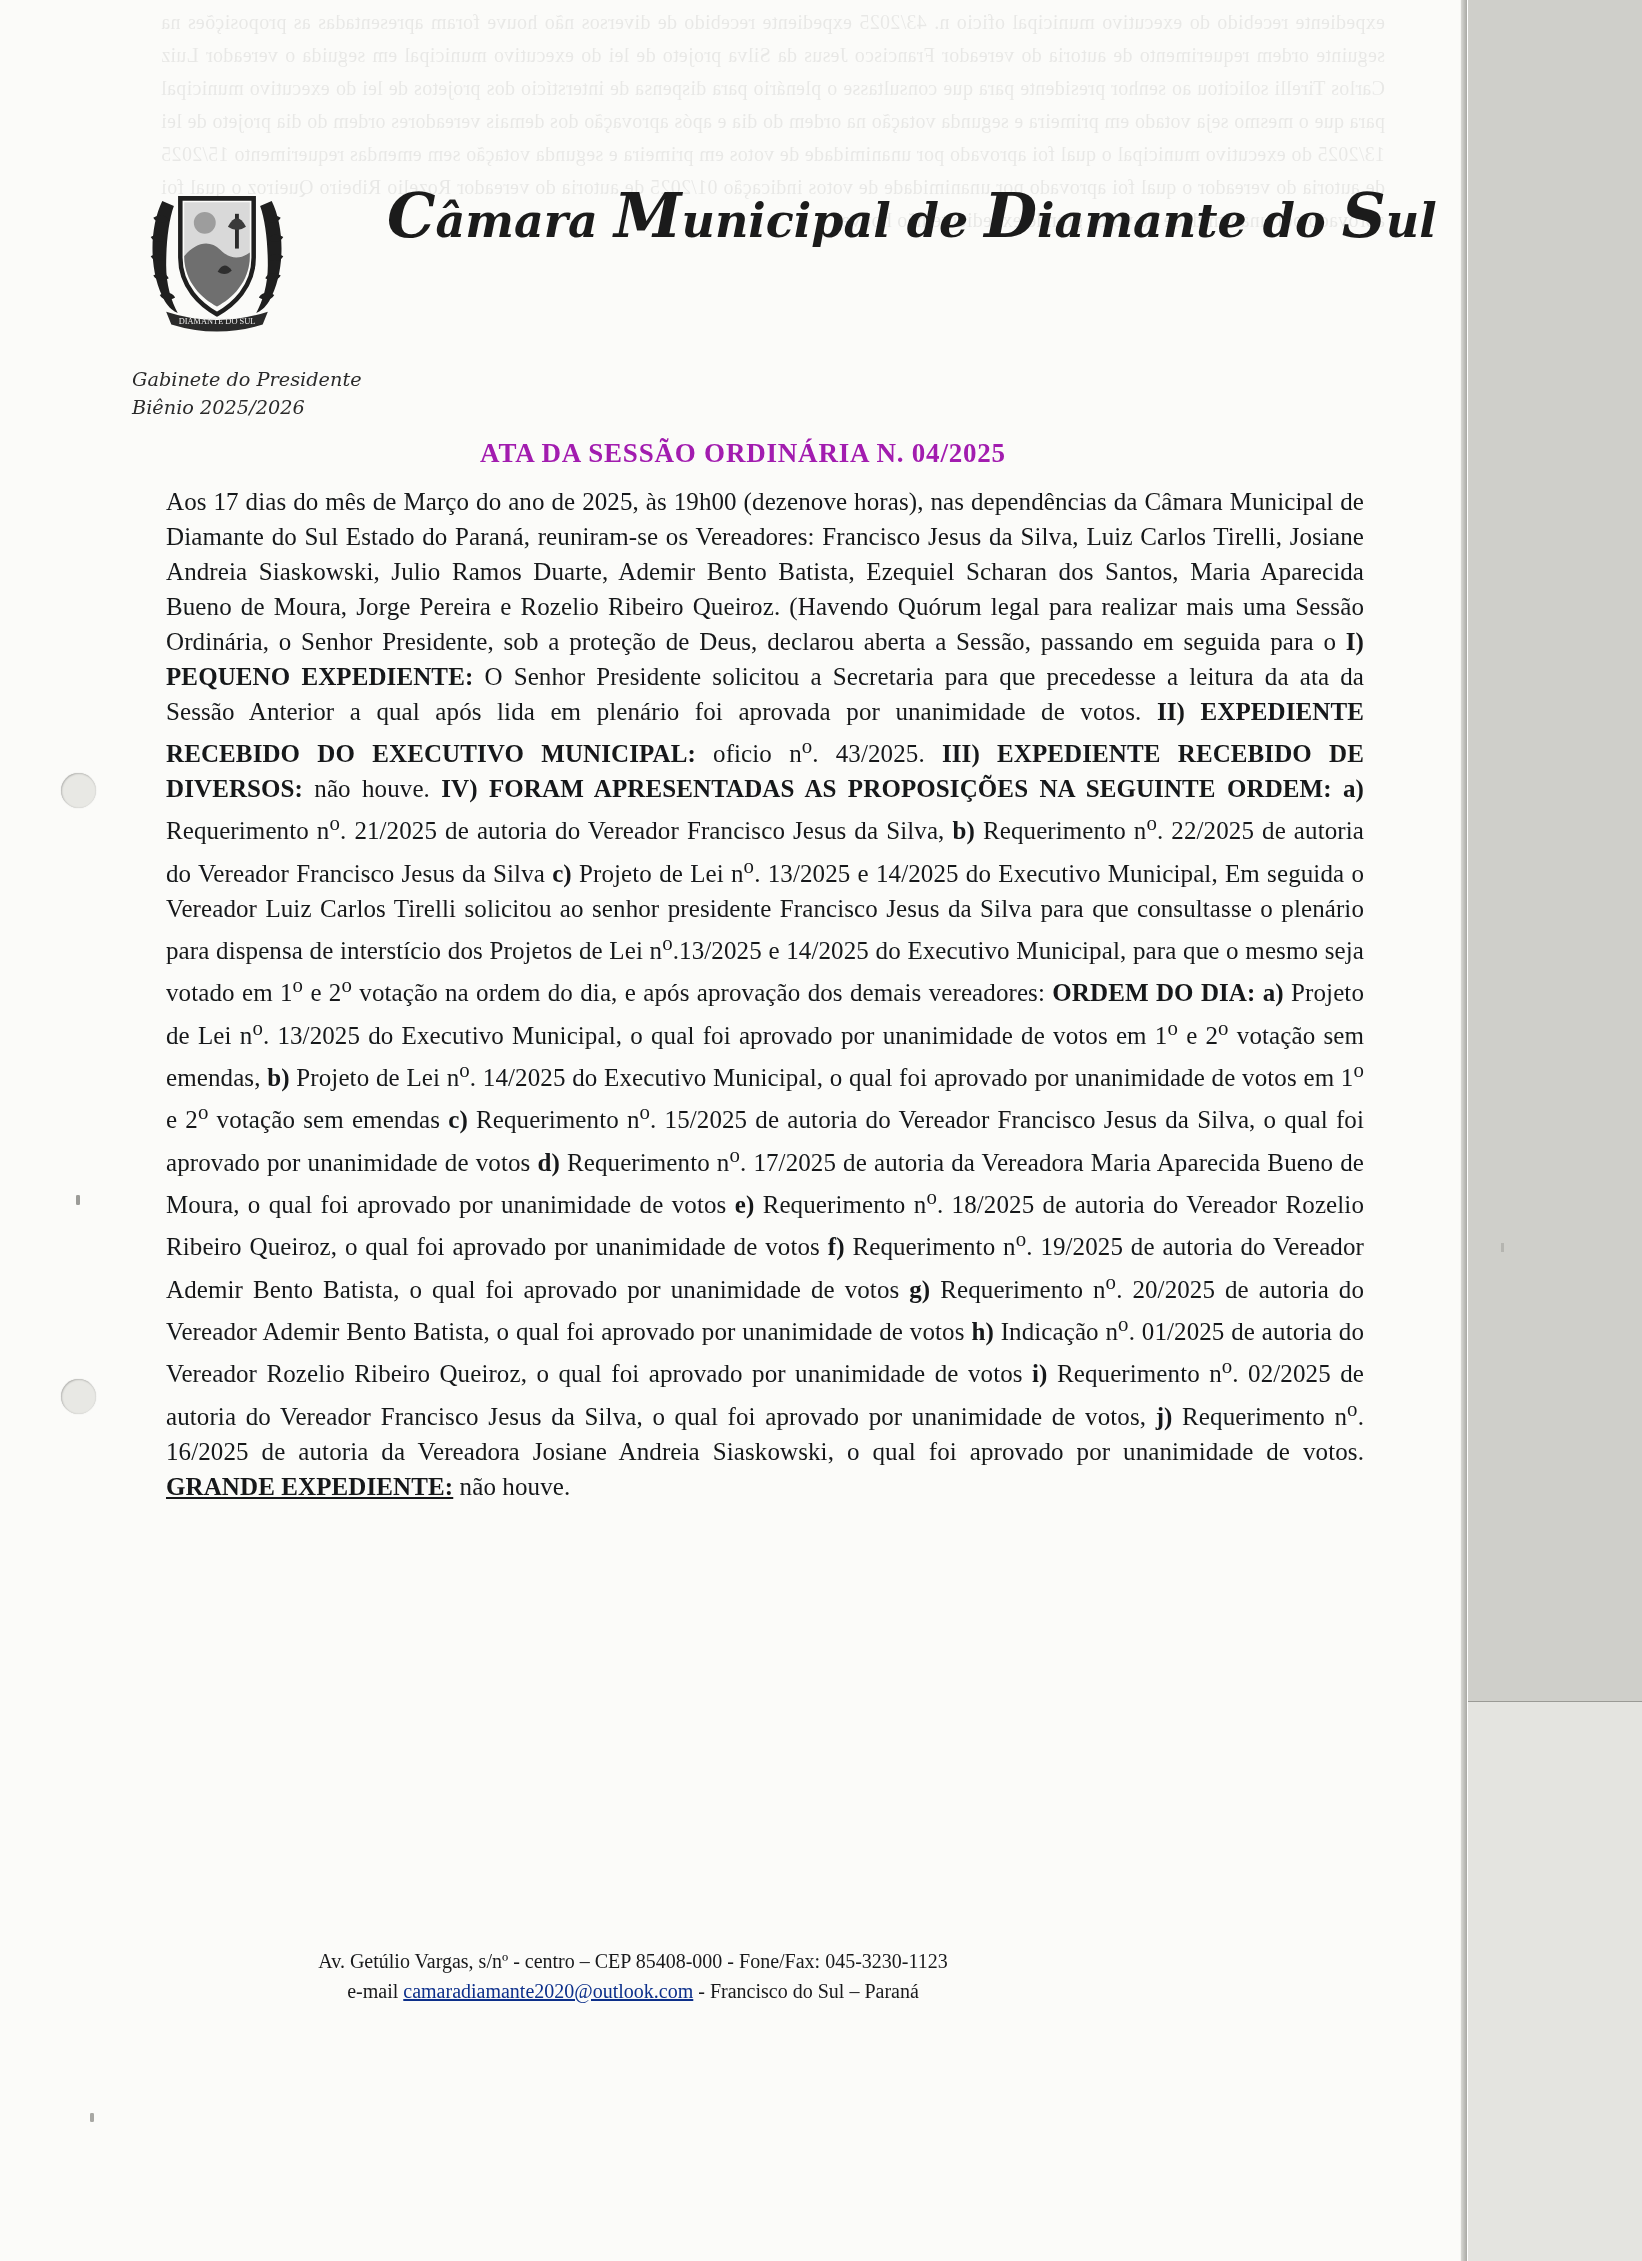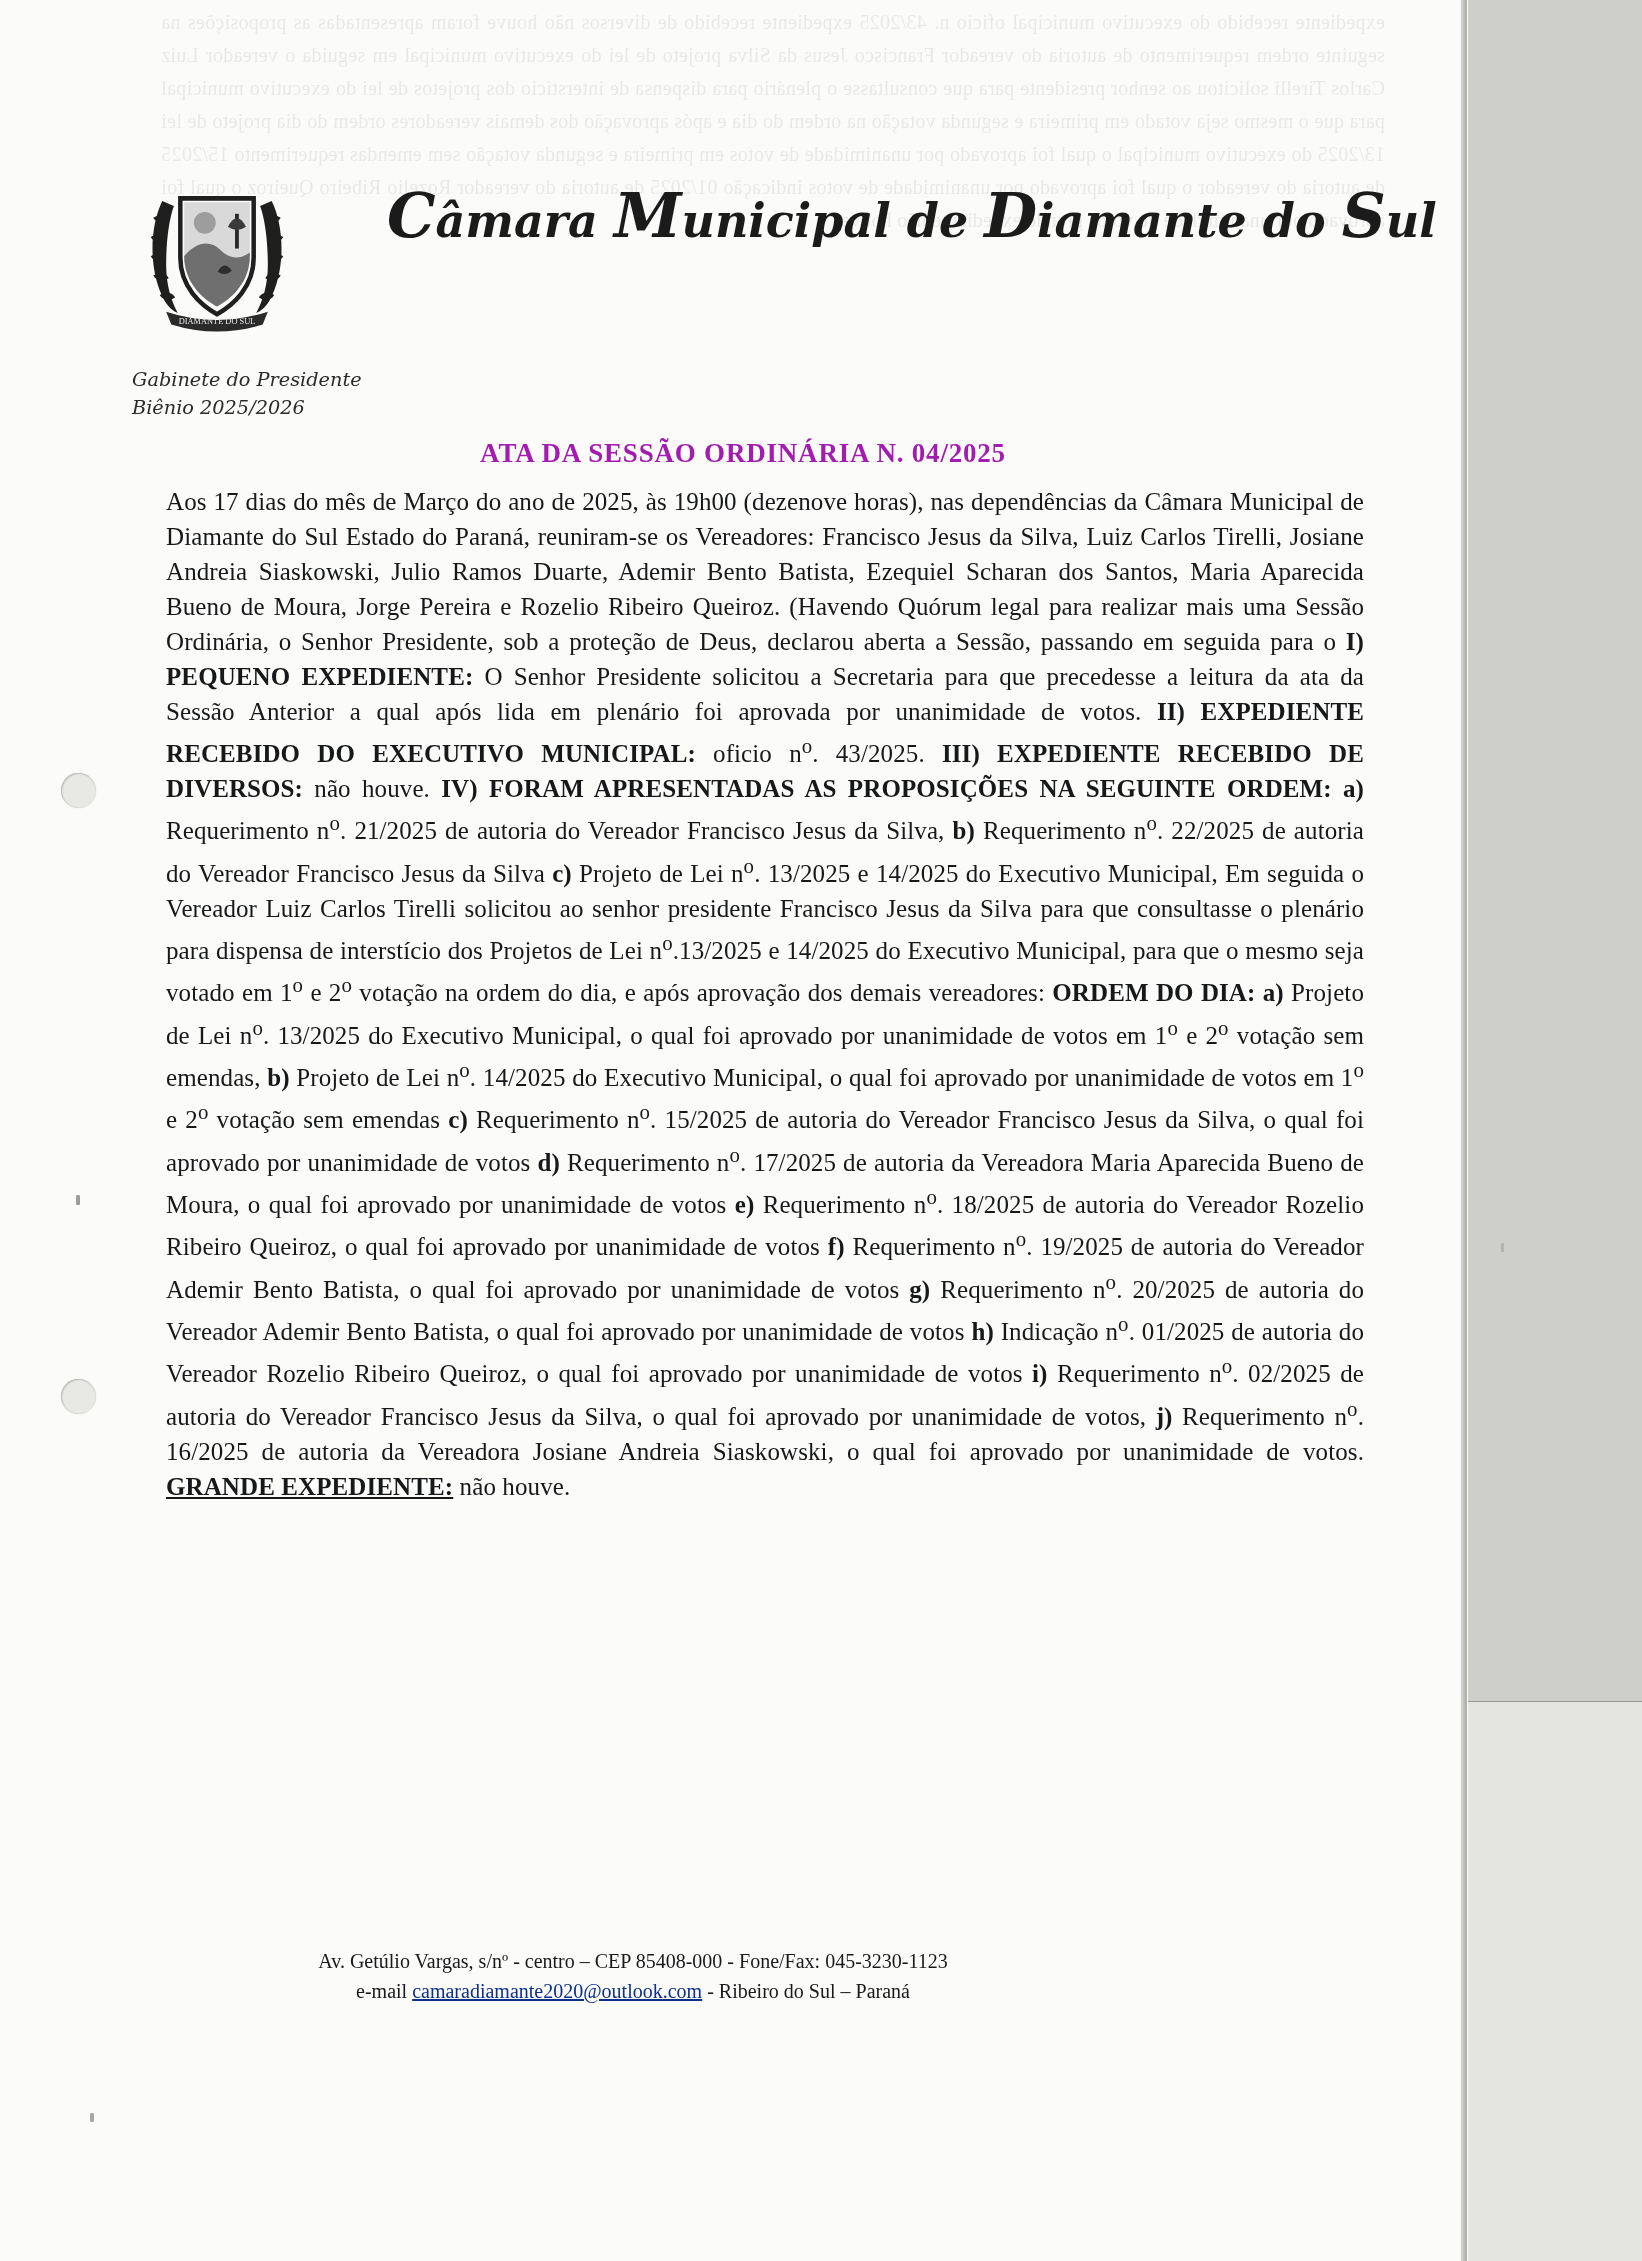--- a/index.html
+++ b/index.html
@@ -231,18 +231,18 @@
     <div>Biênio 2025/2026</div>
   </div>
 
   <div class="doc-title">ATA DA SESSÃO ORDINÁRIA N. 04/2025</div>
 
   <div class="body-text">Aos 17 dias do mês de Março do ano de 2025, às 19h00 (dezenove horas), nas dependências da Câmara Municipal de Diamante do Sul Estado do Paraná, reuniram-se os Vereadores: Francisco Jesus da Silva, Luiz Carlos Tirelli, Josiane Andreia Siaskowski, Julio Ramos Duarte, Ademir Bento Batista, Ezequiel Scharan dos Santos, Maria Aparecida Bueno de Moura, Jorge Pereira e Rozelio Ribeiro Queiroz. (Havendo Quórum legal para realizar mais uma Sessão Ordinária, o Senhor Presidente, sob a proteção de Deus, declarou aberta a Sessão, passando em seguida para o <b>I) PEQUENO EXPEDIENTE:</b> O Senhor Presidente solicitou a Secretaria para que precedesse a leitura da ata da Sessão Anterior a qual após lida em plenário foi aprovada por unanimidade de votos. <b>II) EXPEDIENTE RECEBIDO DO EXECUTIVO MUNICIPAL:</b> oficio n<sup>o</sup>. 43/2025. <b>III) EXPEDIENTE RECEBIDO DE DIVERSOS:</b> não houve. <b>IV) FORAM APRESENTADAS AS PROPOSIÇÕES NA SEGUINTE ORDEM: a)</b> Requerimento n<sup>o</sup>. 21/2025 de autoria do Vereador Francisco Jesus da Silva, <b>b)</b> Requerimento n<sup>o</sup>. 22/2025 de autoria do Vereador Francisco Jesus da Silva <b>c)</b> Projeto de Lei n<sup>o</sup>. 13/2025 e 14/2025 do Executivo Municipal, Em seguida o Vereador Luiz Carlos Tirelli solicitou ao senhor presidente Francisco Jesus da Silva para que consultasse o plenário para dispensa de interstício dos Projetos de Lei n<sup>o</sup>.13/2025 e 14/2025 do Executivo Municipal, para que o mesmo seja votado em 1<sup>o</sup> e 2<sup>o</sup> votação na ordem do dia, e após aprovação dos demais vereadores: <b>ORDEM DO DIA: a)</b> Projeto de Lei n<sup>o</sup>. 13/2025 do Executivo Municipal, o qual foi aprovado por unanimidade de votos em 1<sup>o</sup> e 2<sup>o</sup> votação sem emendas, <b>b)</b> Projeto de Lei n<sup>o</sup>. 14/2025 do Executivo Municipal, o qual foi aprovado por unanimidade de votos em 1<sup>o</sup> e 2<sup>o</sup> votação sem emendas <b>c)</b> Requerimento n<sup>o</sup>. 15/2025 de autoria do Vereador Francisco Jesus da Silva, o qual foi aprovado por unanimidade de votos <b>d)</b> Requerimento n<sup>o</sup>. 17/2025 de autoria da Vereadora Maria Aparecida Bueno de Moura, o qual foi aprovado por unanimidade de votos <b>e)</b> Requerimento n<sup>o</sup>. 18/2025 de autoria do Vereador Rozelio Ribeiro Queiroz, o qual foi aprovado por unanimidade de votos <b>f)</b> Requerimento n<sup>o</sup>. 19/2025 de autoria do Vereador Ademir Bento Batista, o qual foi aprovado por unanimidade de votos <b>g)</b> Requerimento n<sup>o</sup>. 20/2025 de autoria do Vereador Ademir Bento Batista, o qual foi aprovado por unanimidade de votos <b>h)</b> Indicação n<sup>o</sup>. 01/2025 de autoria do Vereador Rozelio Ribeiro Queiroz, o qual foi aprovado por unanimidade de votos <b>i)</b> Requerimento n<sup>o</sup>. 02/2025 de autoria do Vereador Francisco Jesus da Silva, o qual foi aprovado por unanimidade de votos, <b>j)</b> Requerimento n<sup>o</sup>. 16/2025 de autoria da Vereadora Josiane Andreia Siaskowski, o qual foi aprovado por unanimidade de votos. <span class="u">GRANDE EXPEDIENTE:</span> não houve.</div>
 
   <div class="footer">
     <div>Av. Getúlio Vargas, s/nº - centro – CEP 85408-000 - Fone/Fax: 045-3230-1123</div>
     <div>
-      <span>e-mail </span><span class="mail">camaradiamante2020@outlook.com</span><span>  - Ribeiro do Sul – Paraná</span>
+      <span>e-mail </span><span class="mail">camaradiamante2020@outlook.com</span><span>  - Francisco do Sul – Paraná</span>
     </div>
   </div>
 
 </div>
 
 
 </body></html>

